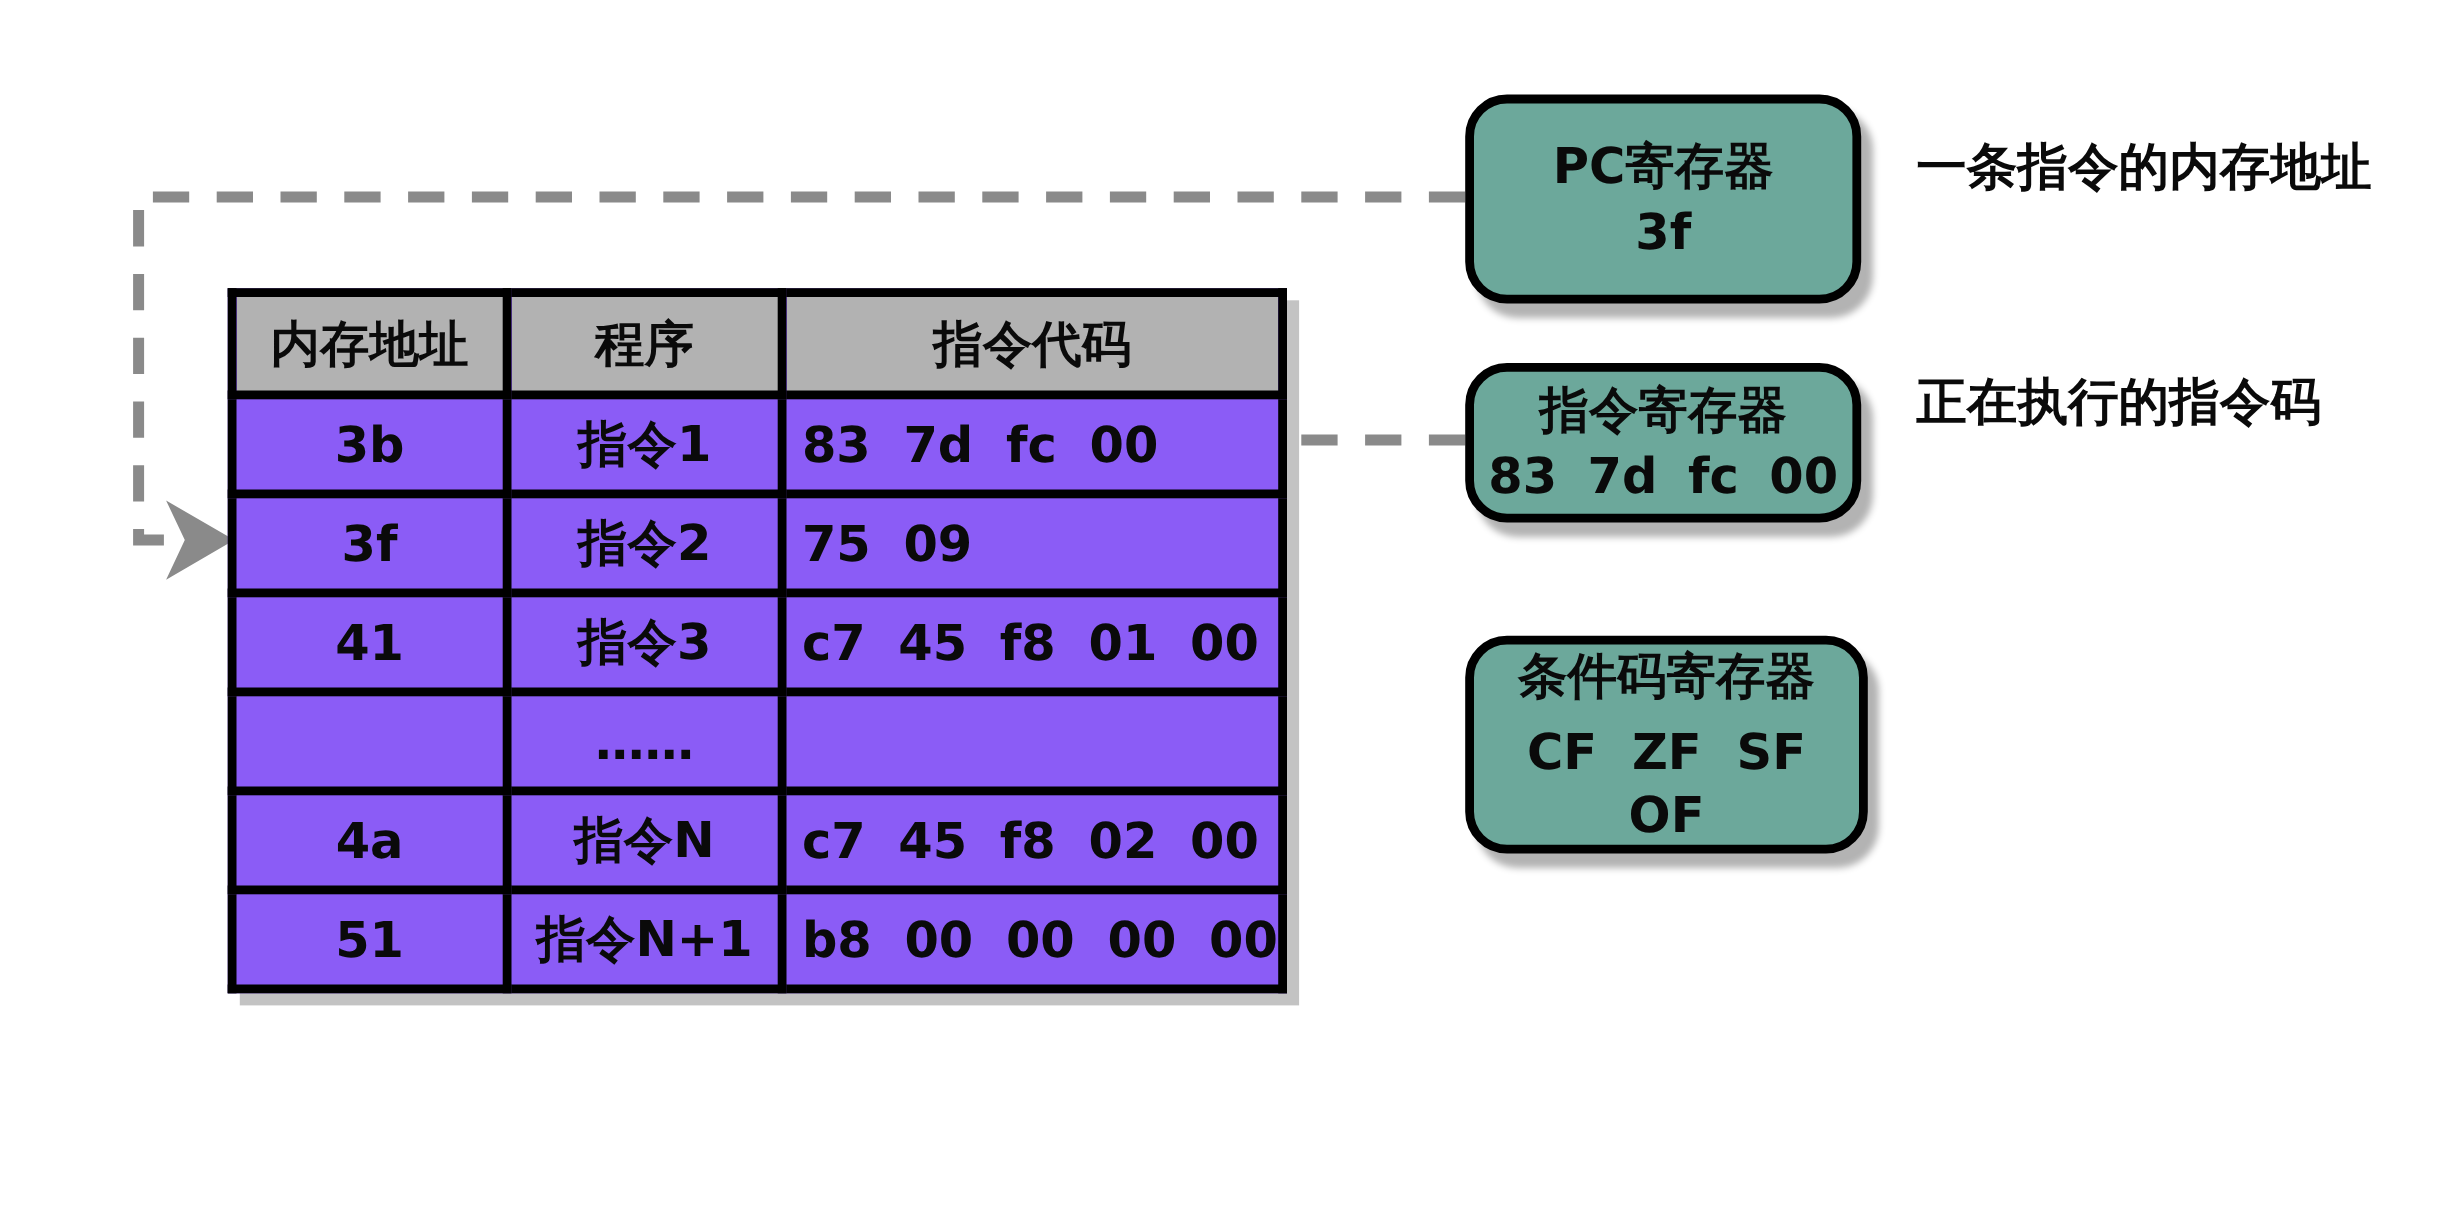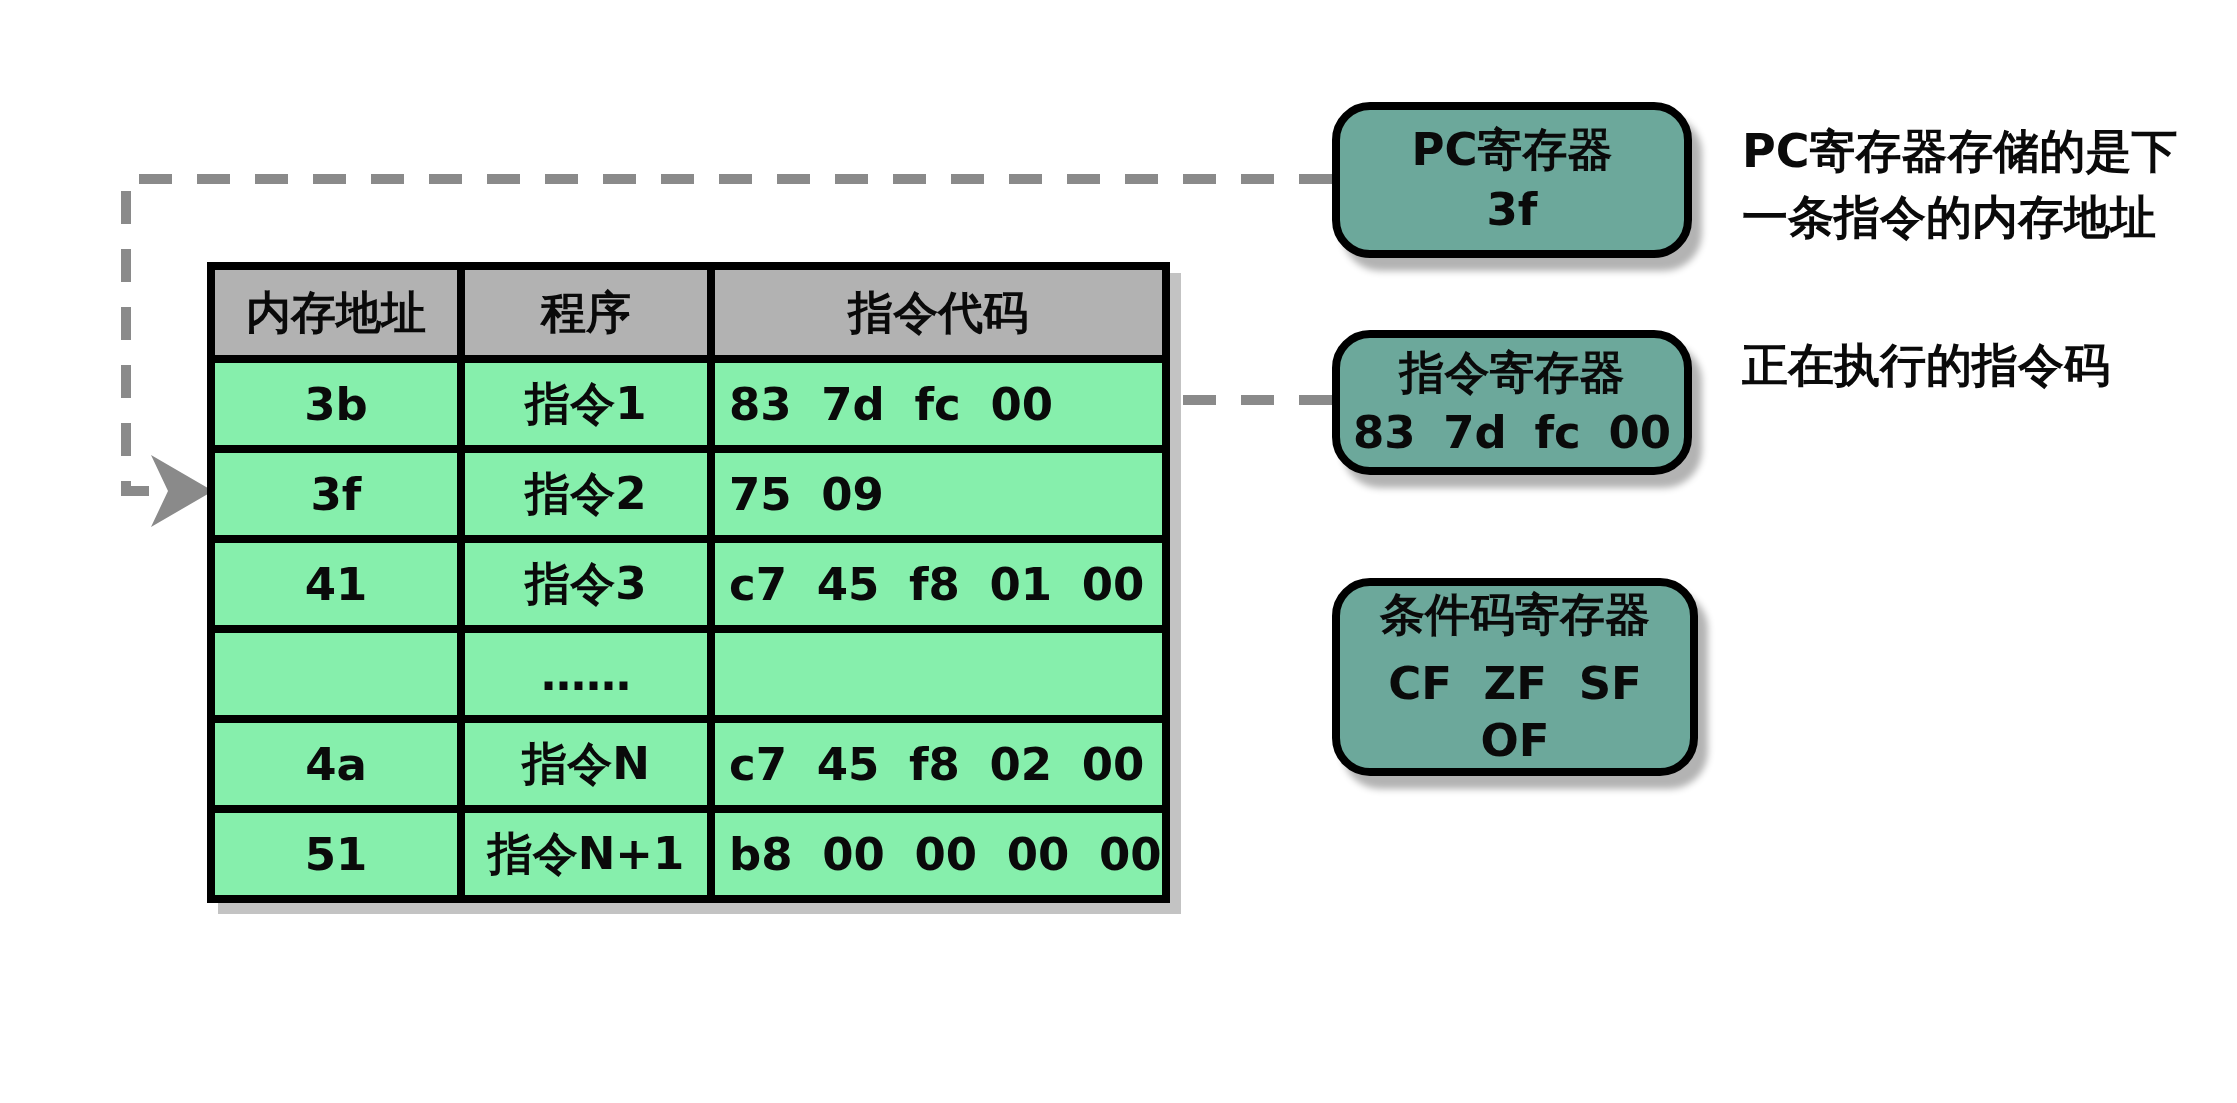--- a/index.html
+++ b/index.html
@@ -16,21 +16,21 @@
     background:#ffffff;
     font-family:"DejaVu Sans","Liberation Sans",sans-serif;
     color:var(--ink);
     overflow:hidden;
   }
 
   
   table.memtable{
     position:absolute;left:207px;top:262px;
     border-collapse:collapse;
-    background:#86efac;
+    background:#8b5cf6;
     table-layout:fixed;
     box-shadow:11px 11px 0 var(--shadow);
   }
   .memtable th,.memtable td{
     border:8px solid #000;
     font-size:45px;
     font-weight:600;
     text-align:center;
     padding:0;
     overflow:hidden;
@@ -57,21 +57,21 @@
     background:var(--box-fill);
     border:8px solid #000;
     border-radius:38px;
     box-shadow:10px 13px 7px #b3b3b3;
     display:flex;flex-direction:column;
     align-items:center;justify-content:center;
     font-size:45px;font-weight:600;
     line-height:60px;
     text-align:center;
   }
-  #pc-box{top:102px;height:156px;}
+  #pc-box{top:86px;height:190px;}
   #ir-box{top:330px;height:145px;text-align:center;}
   #cc-box{top:578px;height:198px;line-height:57px;width:366px;gap:12px;}
   .reg-value{word-spacing:12px;}
   .flags-line{word-spacing:16px;}
   .flagvals-line{word-spacing:52px;}
 
   
   .note{
     position:absolute;
     font-size:46px;font-weight:600;
@@ -156,21 +156,20 @@
     <div>指令寄存器</div>
     <div class="reg-value">83 7d fc 00</div>
   </div>
 
   <div class="regbox" id="cc-box">
     <div>条件码寄存器</div>
     <div class="flags-line">CF ZF SF OF</div>
   </div>
 
   <div class="note" id="pc-note">
-    <span>PC寄存器存储的是下</span>
     <span>一条指令的内存地址</span>
   </div>
 
   <div class="note" id="ir-note">
     <span>正在执行的指令码</span>
   </div>
 
 
 </div>
 

